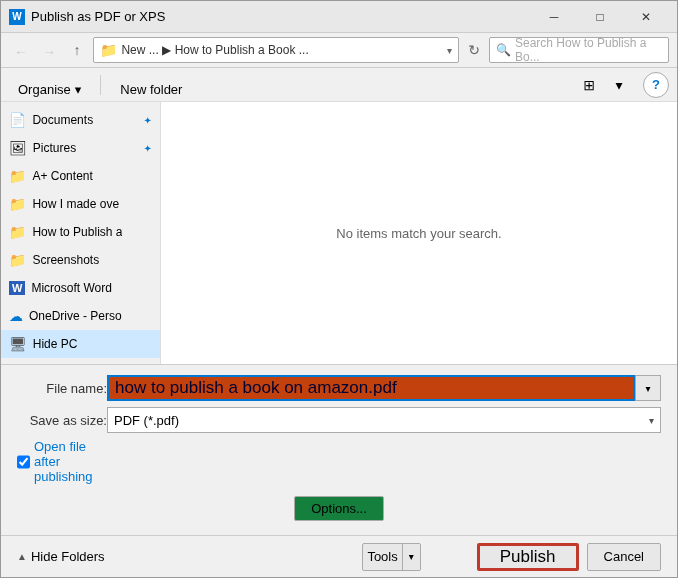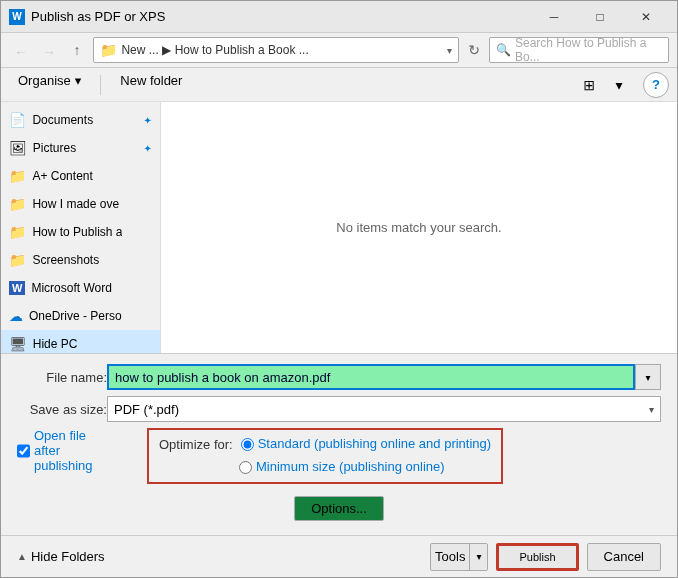--- a/index.html
+++ b/index.html
@@ -148,21 +148,21 @@
     }
     .toolbar-btn {
       height: 26px;
       padding: 0 8px;
       border: 1px solid transparent;
       background: transparent;
       cursor: pointer;
       font-size: 13px;
       border-radius: 2px;
       display: flex;
-      align-items: flex-start;
+      align-items: flex-end;
       gap: 4px;
     }
     .toolbar-separator { width: 1px; height: 20px; background: #ccc; margin: 0 2px; }
     .view-buttons {
       margin-left: auto;
       display: flex;
       gap: 2px;
       align-items: center;
     }
     .view-btn {
@@ -381,23 +381,24 @@
       display: flex;
       align-items: center;
       background: #e8e8e8;
     }
     .publish-btn {
       height: 28px;
       padding: 0 20px;
       background: #e8e8e8;
       border: 3px solid #c0392b;
       cursor: pointer;
-      font-size: 11px;
+      font-size: 17px;
       border-radius: 2px;
       font-weight: 500;
+      margin-left: 48px;
     }
     .cancel-btn {
       height: 28px;
       padding: 0 16px;
       background: #e8e8e8;
       border: 1px solid #aaa;
       cursor: pointer;
       font-size: 13px;
       border-radius: 2px;
     }
@@ -496,51 +497,38 @@
     </div>
 
     <div class="main-area">
       <span>No items match your search.</span>
     </div>
   </div>
 
   <div class="bottom-form">
     <div class="form-row">
       <span class="form-label">File name:</span>
-      <input class="form-input" type="text" style="flex: 1 1 0%; height: 26px; border: 2px solid rgb(0, 120, 212); background: #86efac; padding: 0px 6px; font-size: 13px; color: rgb(0, 3, 51);" value="how to publish a book on amazon.pdf">
+      <input class="form-input" type="text" style="flex: 1 1 0%; height: 26px; border: 2px solid rgb(0, 120, 212); background: #c2410c; padding: 0px 6px; font-size: 17px; color: rgb(0, 3, 51);" value="how to publish a book on amazon.pdf">
       <button style="height:26px;width:26px;border:1px solid #aaa;background:#e8e8e8;cursor:pointer;font-size:10px;display:flex;align-items:center;justify-content:center;">▾</button>
     </div>
     <div class="form-row">
       <span class="form-label">Save as size:</span>
       <div class="form-dropdown">
         <span>PDF (*.pdf)</span>
         <span class="dropdown-arrow">▾</span>
       </div>
     </div>
     <div class="options-row">
       <div class="checkbox-area">
         <label class="checkbox-label">
           <input type="checkbox" checked="" style="">
           <span>Open file after publishing</span>
         </label>
       </div>
       <div style="width:24px;flex-shrink:0;"></div>
-      <div class="optimize-box">
-        <div style="display:flex;align-items:center;gap:8px;">
-          <span class="optimize-label">Optimize for:</span>
-          <label class="radio-option">
-            <input type="radio" name="optimize" checked="" style="">
-            <span class="radio-text">Standard (publishing online and printing)</span>
-          </label>
-        </div>
-        <label class="radio-option" style="padding-left:80px;">
-          <input type="radio" name="optimize" style="">
-          <span class="radio-text">Minimum size (publishing online)</span>
-        </label>
-      </div>
     </div>
     <div style="display:flex;justify-content:center;">
       <button class="options-btn">Options...</button>
     </div>
   </div>
 
   <div class="footer-bar">
     <div class="hide-folders">
       <span class="hide-folders-arrow">▲</span>
       <span>Hide Folders</span>

